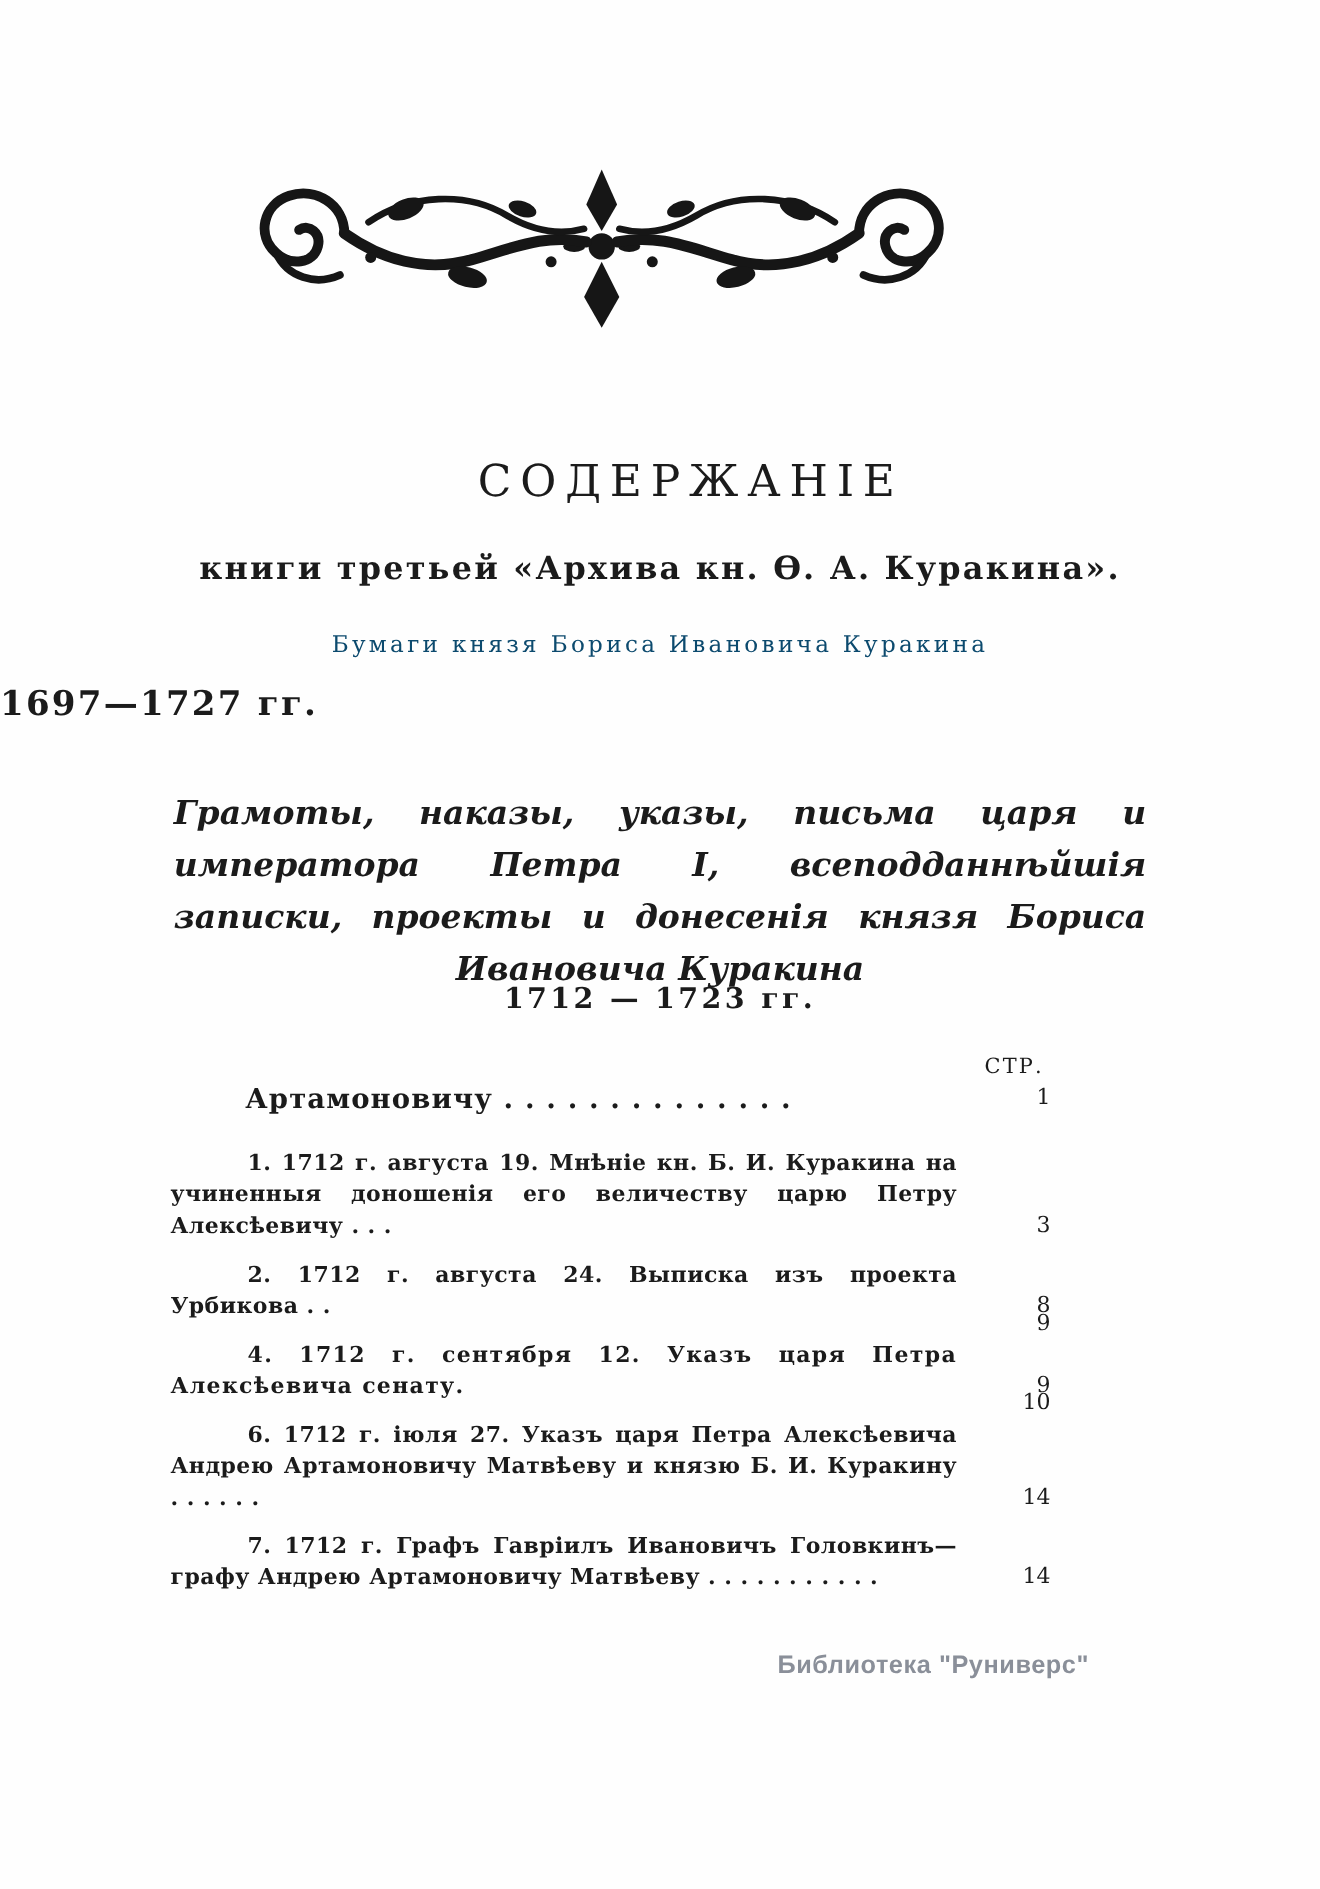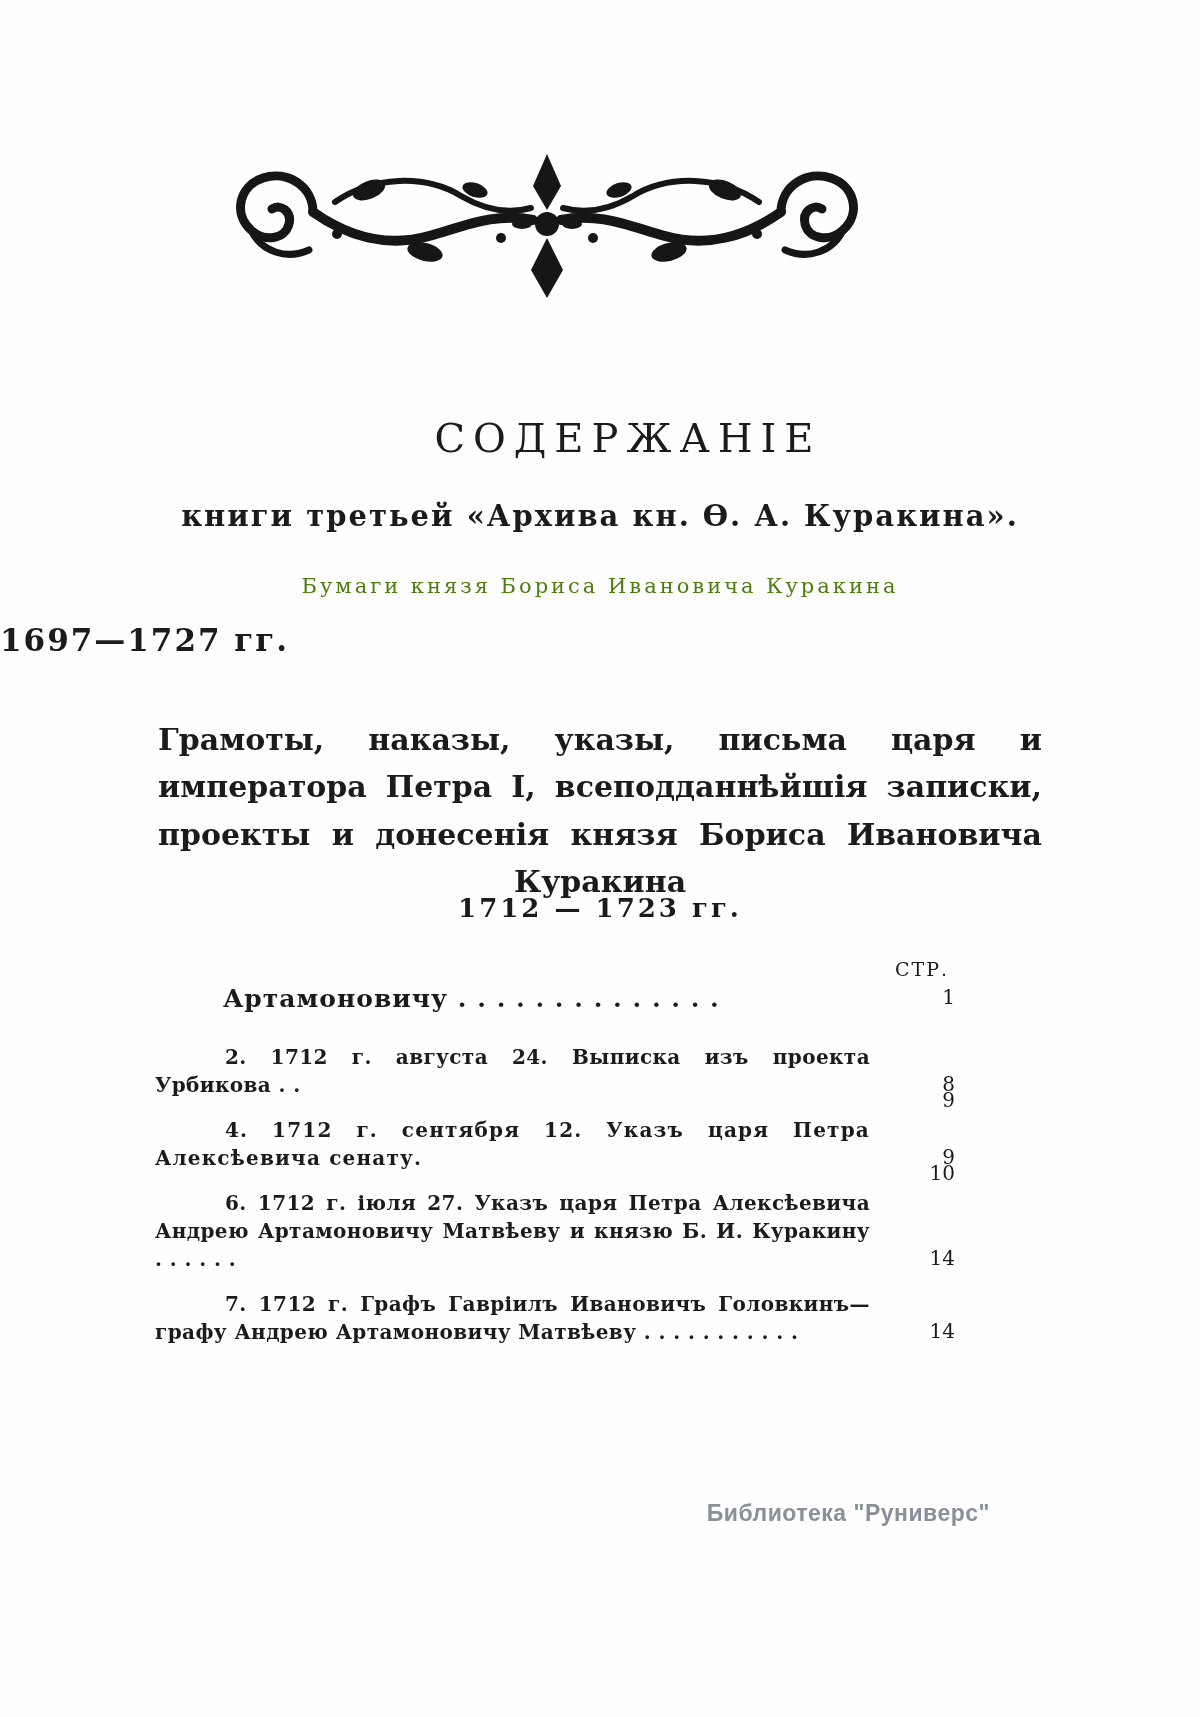--- a/index.html
+++ b/index.html
@@ -41,21 +41,21 @@
     letter-spacing:2px;
   }
   .series-line{
     position:absolute;
     top:574px;
     left:0;
     width:100%;
     text-align:center;
     font-size:21px;
     letter-spacing:3px;
-    color:#4d7c0f;
+    color:#0c4a6e;
   }
   .years-1{
     position:absolute;
     top:622px;
     left:0;
     width:100%;
     text-align:left;
     font-size:31px;
     font-weight:700;
     letter-spacing:2px;
@@ -63,20 +63,21 @@
   .section-heading{
     position:absolute;
     top:716px;
     left:158px;
     width:884px;
     font-size:30px;
     font-weight:700;
     line-height:1.58;
     text-align:justify;
     text-align-last:center;
+    font-style:italic;
   }
   .years-2{
     position:absolute;
     top:893px;
     left:0;
     width:100%;
     text-align:center;
     font-size:26px;
     font-weight:700;
     letter-spacing:3px;
@@ -194,20 +195,24 @@
 
     <div class="str-header">СТР.</div>
 
     <div class="toc-row preface-row">
       <span>Артамоновичу .  .  .  .  .  .  .  .  .  .  .  .  .  .</span>
       <span class="pagenum">1</span>
     </div>
 
     <div class="entries">
 
+      <div class="entry">
+        <span class="entry-text">1. 1712 г. августа 19. Мнѣніе кн. Б. И. Куракина на учиненныя доношенія его величеству царю Петру Алексѣевичу .  .  .</span>
+        <span class="pagenum">3</span>
+      </div>
 
       <div class="entry">
         <span class="entry-text">2. 1712 г. августа 24. Выписка изъ проекта Урбикова .  .</span>
         <span class="pagenum">8</span>
       </div>
 
       <div class="entry">
         <span class="pagenum">9</span>
       </div>
 

